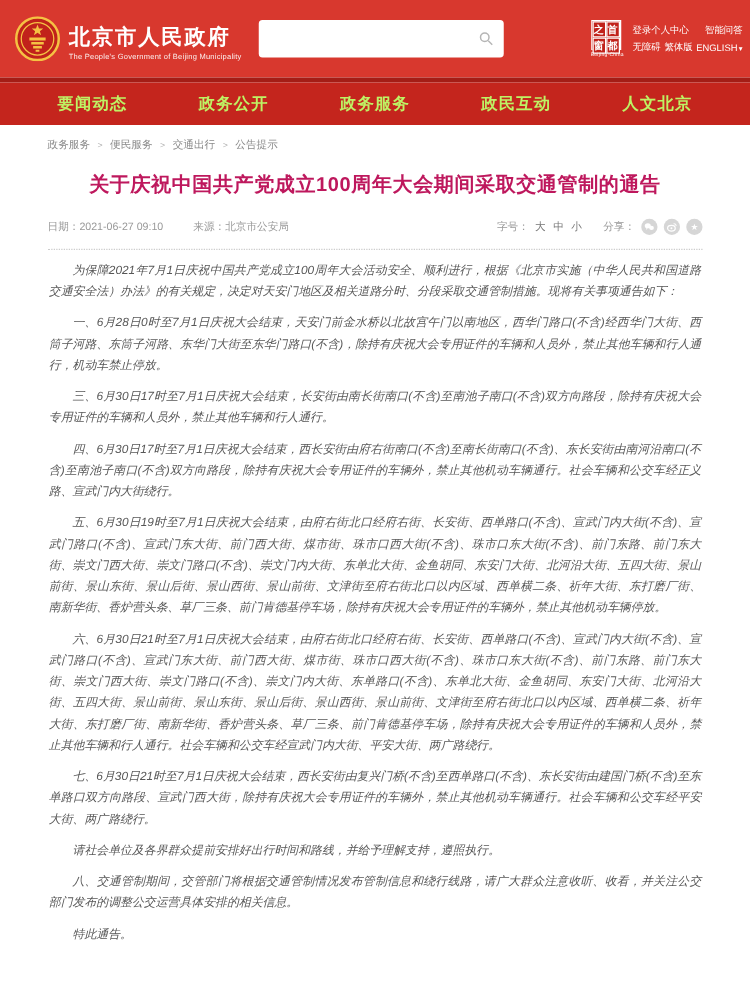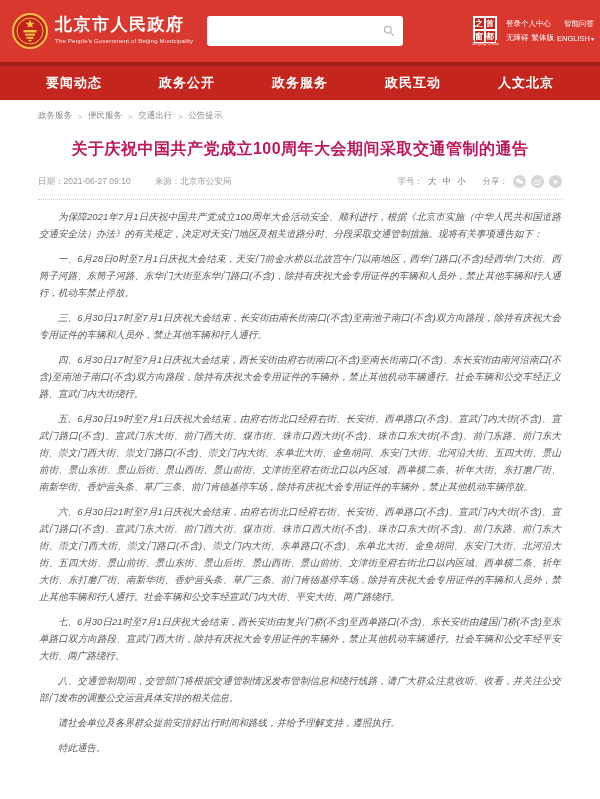--- a/index.html
+++ b/index.html
@@ -1,41 +1,41 @@
 <!DOCTYPE html>
 <html><head>
 <meta charset="utf-8">
 <style>
   html,body{margin:0;padding:0;}
   body{width:600px;background:#ffffff;font-family:"Liberation Sans","DejaVu Sans",sans-serif;}
   .page{width:600px;height:799px;overflow:hidden;background:#ffffff;position:relative;}
 
   
   .topbar{height:62px;background:#d8382e;display:flex;align-items:center;padding:0 6px 0 12px;box-sizing:border-box;}
-  .brand{display:flex;align-items:flex-start;cursor:pointer;}
+  .brand{display:flex;align-items:flex-end;cursor:pointer;}
   .emblem{width:36px;height:36px;flex:none;}
   .brand-text{margin-left:7px;color:#fff;}
   .site-name{font-size:17px;font-weight:bold;letter-spacing:1.5px;white-space:nowrap;}
   .site-name-en{font-size:6px;opacity:.92;white-space:nowrap;margin-top:2px;letter-spacing:.2px;}
   .searchbox{margin-left:14px;width:196px;height:30px;background:#fff;border-radius:3px;display:flex;align-items:center;padding:0 8px;box-sizing:border-box;}
   .searchbox input{flex:1;border:none;outline:none;font-size:9px;background:transparent;min-width:0;}
   .top-right{margin-left:auto;display:flex;align-items:center;gap:7px;}
   .stamp-wrap{cursor:pointer;}
   .stamp{width:24px;height:24px;border:1px solid #fff;display:grid;grid-template-columns:1fr 1fr;box-sizing:border-box;}
   .stamp-cell{background:#c1221b;color:#fff;font-size:8px;line-height:11px;text-align:center;border:0.5px solid #ffffff;font-weight:bold;}
   .stamp-caption{font-size:4px;color:#fff;text-align:center;margin-top:1px;letter-spacing:.2px;}
   .quick-links{color:#fff;font-size:7.5px;width:88px;}
   .ql-row{display:flex;justify-content:space-between;align-items:center;margin:4px 0;text-align:right;}
   .ql-item{cursor:pointer;white-space:nowrap;}
   .ql-arrow{font-size:6px;margin-left:1px;}
 
   
   .nav-divider{height:4px;background:#a41d16;}
   .mainnav{height:34px;background:#c4251d;display:flex;align-items:center;justify-content:space-between;padding:0 46px;}
-  .nav-item{color:#ffffff;font-size:13px;font-weight:bold;letter-spacing:1px;cursor:pointer;white-space:nowrap;}
+  .nav-item{color:#bef264;font-size:13px;font-weight:bold;letter-spacing:1px;cursor:pointer;white-space:nowrap;}
 
   
   main{padding:0 38px;box-sizing:border-box;}
   .breadcrumb{padding-top:10px;font-size:8.5px;color:#8a8a8a;display:flex;gap:6px;align-items:center;}
   .crumb{cursor:pointer;}
   .crumb-sep{color:#aaa;font-size:7px;}
   .title{margin:16px 0 14px;font-size:16px;text-align:center;color:#be185d;font-weight:bold;letter-spacing:.5px;line-height:22px;}
   .meta{margin-top:15px;display:flex;justify-content:space-between;align-items:center;font-size:8.5px;color:#999;}
   .meta-left{display:flex;gap:24px;white-space:nowrap;}
   .meta-right{display:flex;align-items:center;white-space:nowrap;}
@@ -156,19 +156,19 @@
     <hr class="dotted">
 
     <div class="body-text">
       <p>为保障2021年7月1日庆祝中国共产党成立100周年大会活动安全、顺利进行，根据《北京市实施（中华人民共和国道路交通安全法）办法》的有关规定，决定对天安门地区及相关道路分时、分段采取交通管制措施。现将有关事项通告如下：</p>
       <p>一、6月28日0时至7月1日庆祝大会结束，天安门前金水桥以北故宫午门以南地区，西华门路口(不含)经西华门大街、西筒子河路、东筒子河路、东华门大街至东华门路口(不含)，除持有庆祝大会专用证件的车辆和人员外，禁止其他车辆和行人通行，机动车禁止停放。</p>
       <p>三、6月30日17时至7月1日庆祝大会结束，长安街由南长街南口(不含)至南池子南口(不含)双方向路段，除持有庆祝大会专用证件的车辆和人员外，禁止其他车辆和行人通行。</p>
       <p>四、6月30日17时至7月1日庆祝大会结束，西长安街由府右街南口(不含)至南长街南口(不含)、东长安街由南河沿南口(不含)至南池子南口(不含)双方向路段，除持有庆祝大会专用证件的车辆外，禁止其他机动车辆通行。社会车辆和公交车经正义路、宣武门内大街绕行。</p>
       <p>五、6月30日19时至7月1日庆祝大会结束，由府右街北口经府右街、长安街、西单路口(不含)、宣武门内大街(不含)、宣武门路口(不含)、宣武门东大街、前门西大街、煤市街、珠市口西大街(不含)、珠市口东大街(不含)、前门东路、前门东大街、崇文门西大街、崇文门路口(不含)、崇文门内大街、东单北大街、金鱼胡同、东安门大街、北河沿大街、五四大街、景山前街、景山东街、景山后街、景山西街、景山前街、文津街至府右街北口以内区域、西单横二条、祈年大街、东打磨厂街、南新华街、香炉营头条、草厂三条、前门肯德基停车场，除持有庆祝大会专用证件的车辆外，禁止其他机动车辆停放。</p>
       <p>六、6月30日21时至7月1日庆祝大会结束，由府右街北口经府右街、长安街、西单路口(不含)、宣武门内大街(不含)、宣武门路口(不含)、宣武门东大街、前门西大街、煤市街、珠市口西大街(不含)、珠市口东大街(不含)、前门东路、前门东大街、崇文门西大街、崇文门路口(不含)、崇文门内大街、东单路口(不含)、东单北大街、金鱼胡同、东安门大街、北河沿大街、五四大街、景山前街、景山东街、景山后街、景山西街、景山前街、文津街至府右街北口以内区域、西单横二条、祈年大街、东打磨厂街、南新华街、香炉营头条、草厂三条、前门肯德基停车场，除持有庆祝大会专用证件的车辆和人员外，禁止其他车辆和行人通行。社会车辆和公交车经宣武门内大街、平安大街、两广路绕行。</p>
       <p>七、6月30日21时至7月1日庆祝大会结束，西长安街由复兴门桥(不含)至西单路口(不含)、东长安街由建国门桥(不含)至东单路口双方向路段、宣武门西大街，除持有庆祝大会专用证件的车辆外，禁止其他机动车辆通行。社会车辆和公交车经平安大街、两广路绕行。</p>
+      <p>请社会单位及各界群众提前安排好出行时间和路线，并给予理解支持，遵照执行。</p>
       <p>八、交通管制期间，交管部门将根据交通管制情况发布管制信息和绕行线路，请广大群众注意收听、收看，并关注公交部门发布的调整公交运营具体安排的相关信息。</p>
-      <p>请社会单位及各界群众提前安排好出行时间和路线，并给予理解支持，遵照执行。</p>
       <p>特此通告。</p>
     </div>
 
   </main>
 </div>
 
 </body></html>

